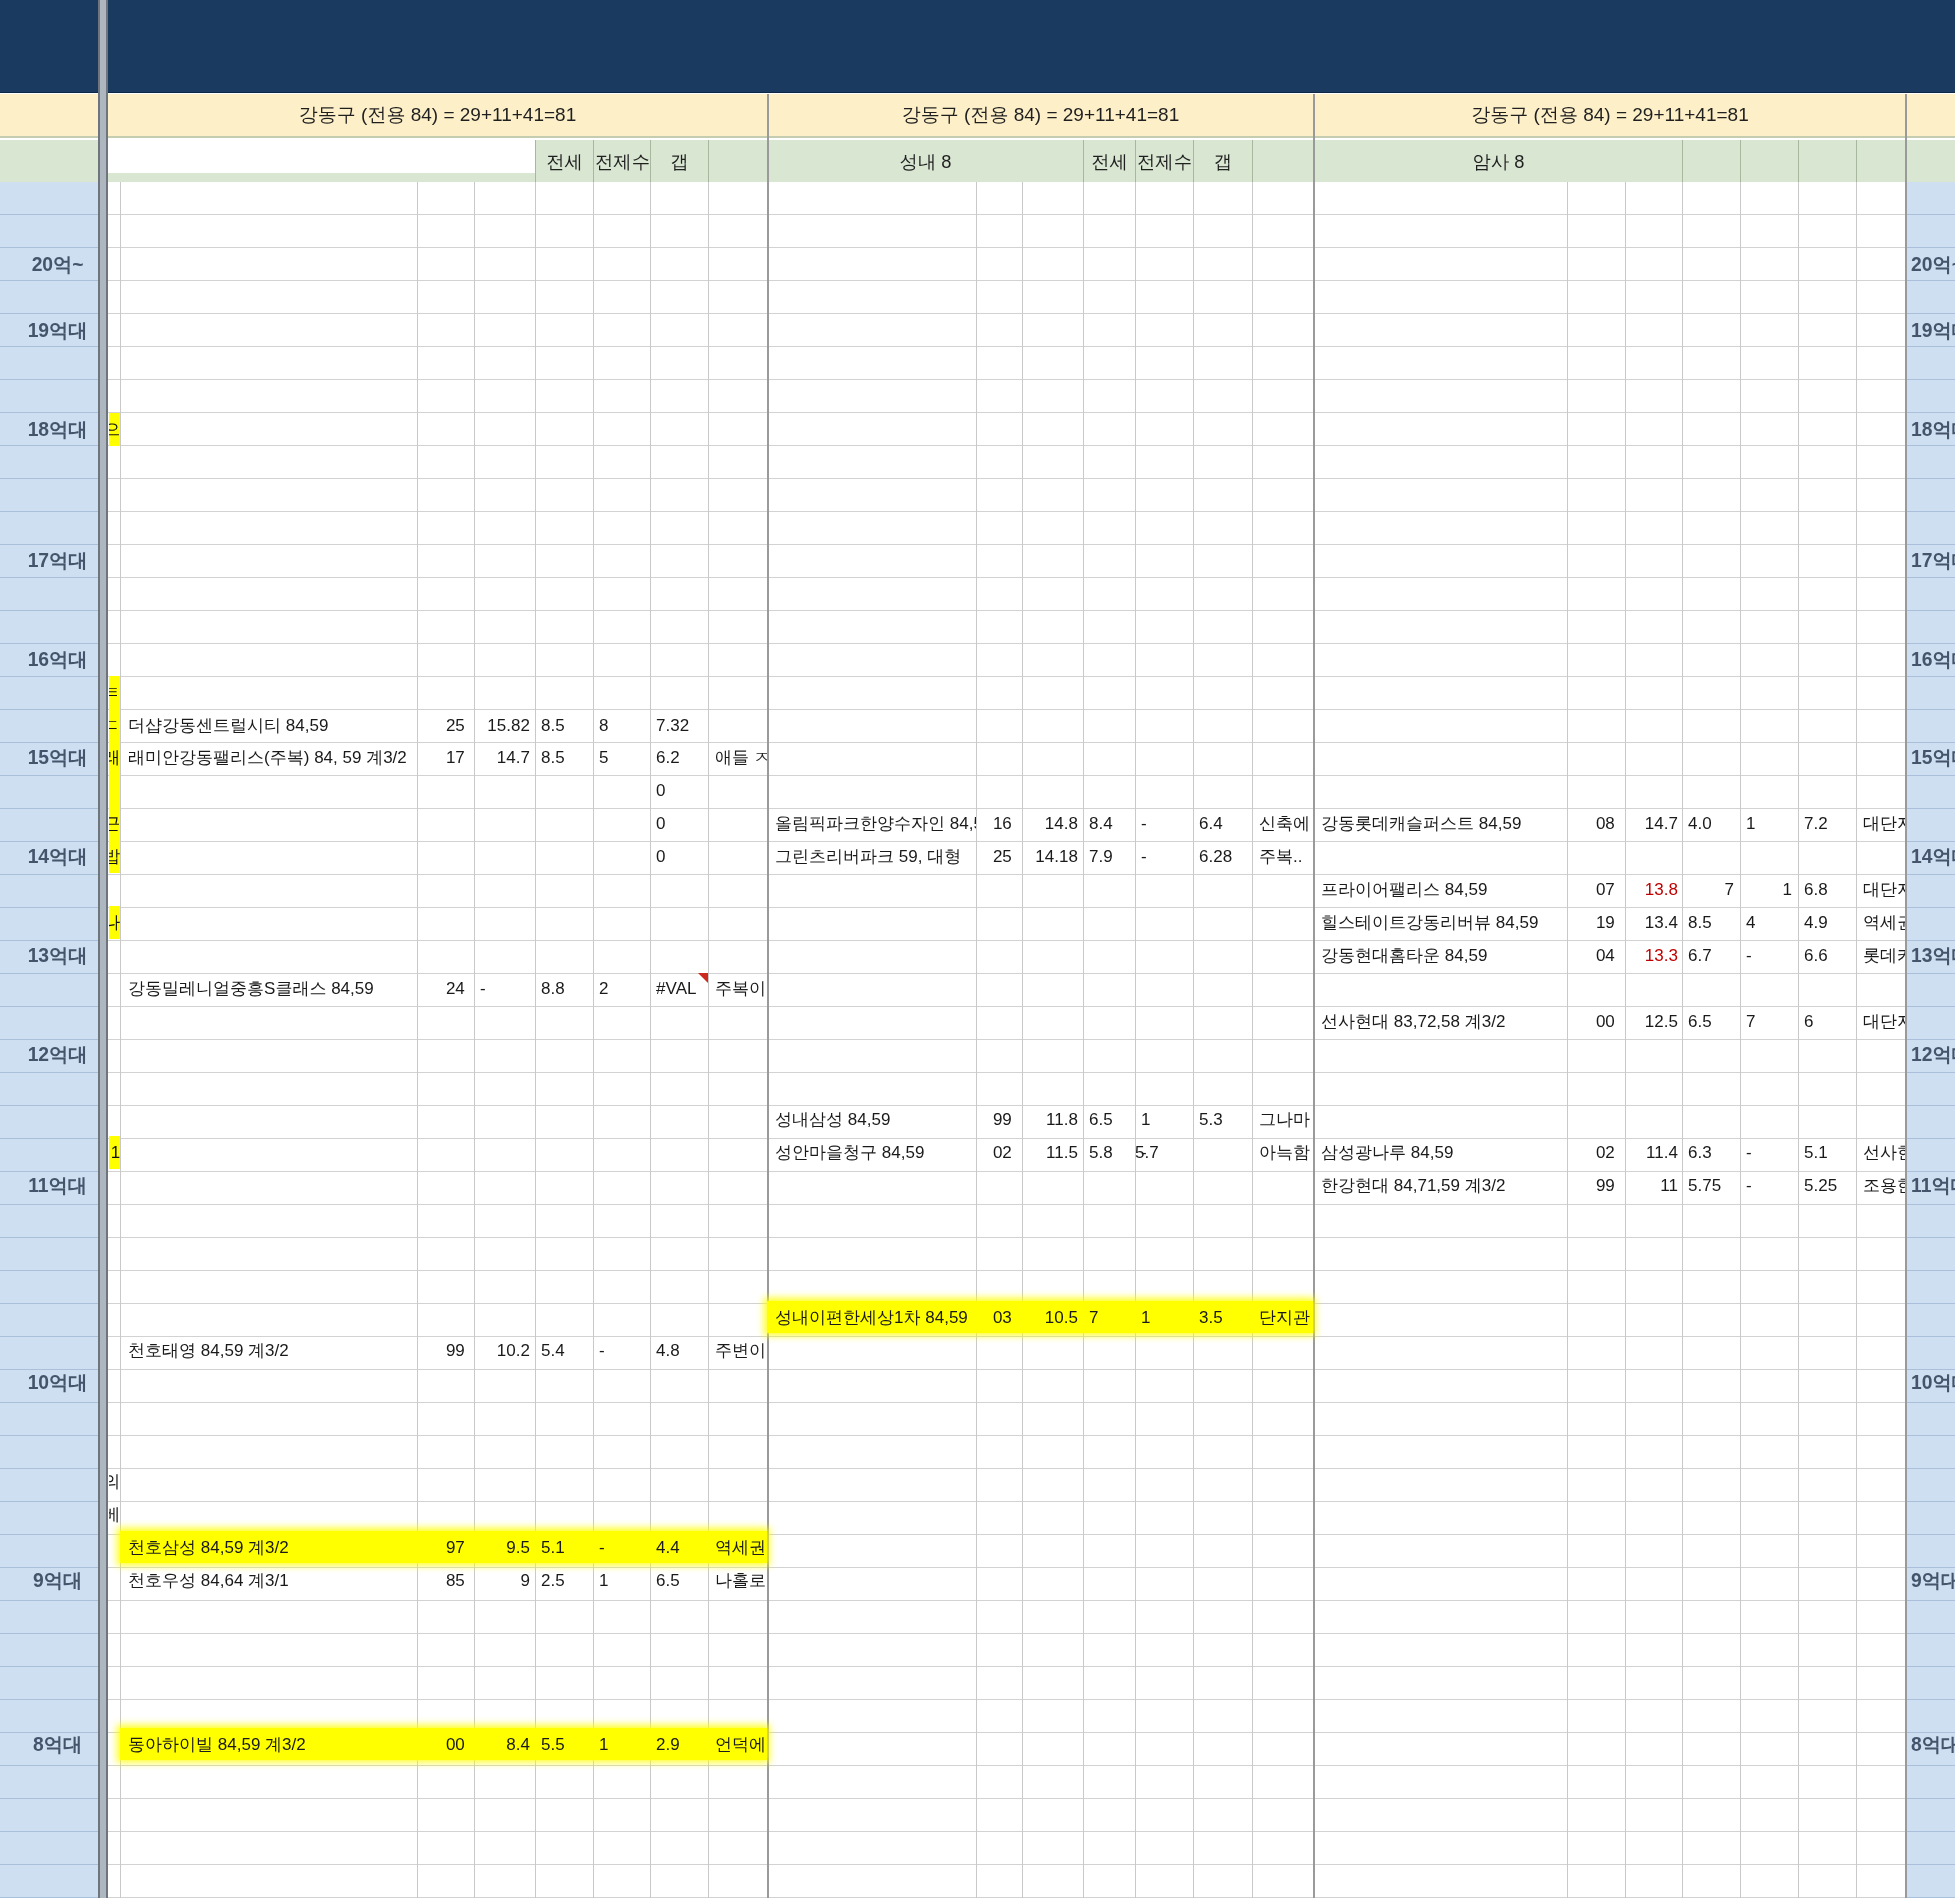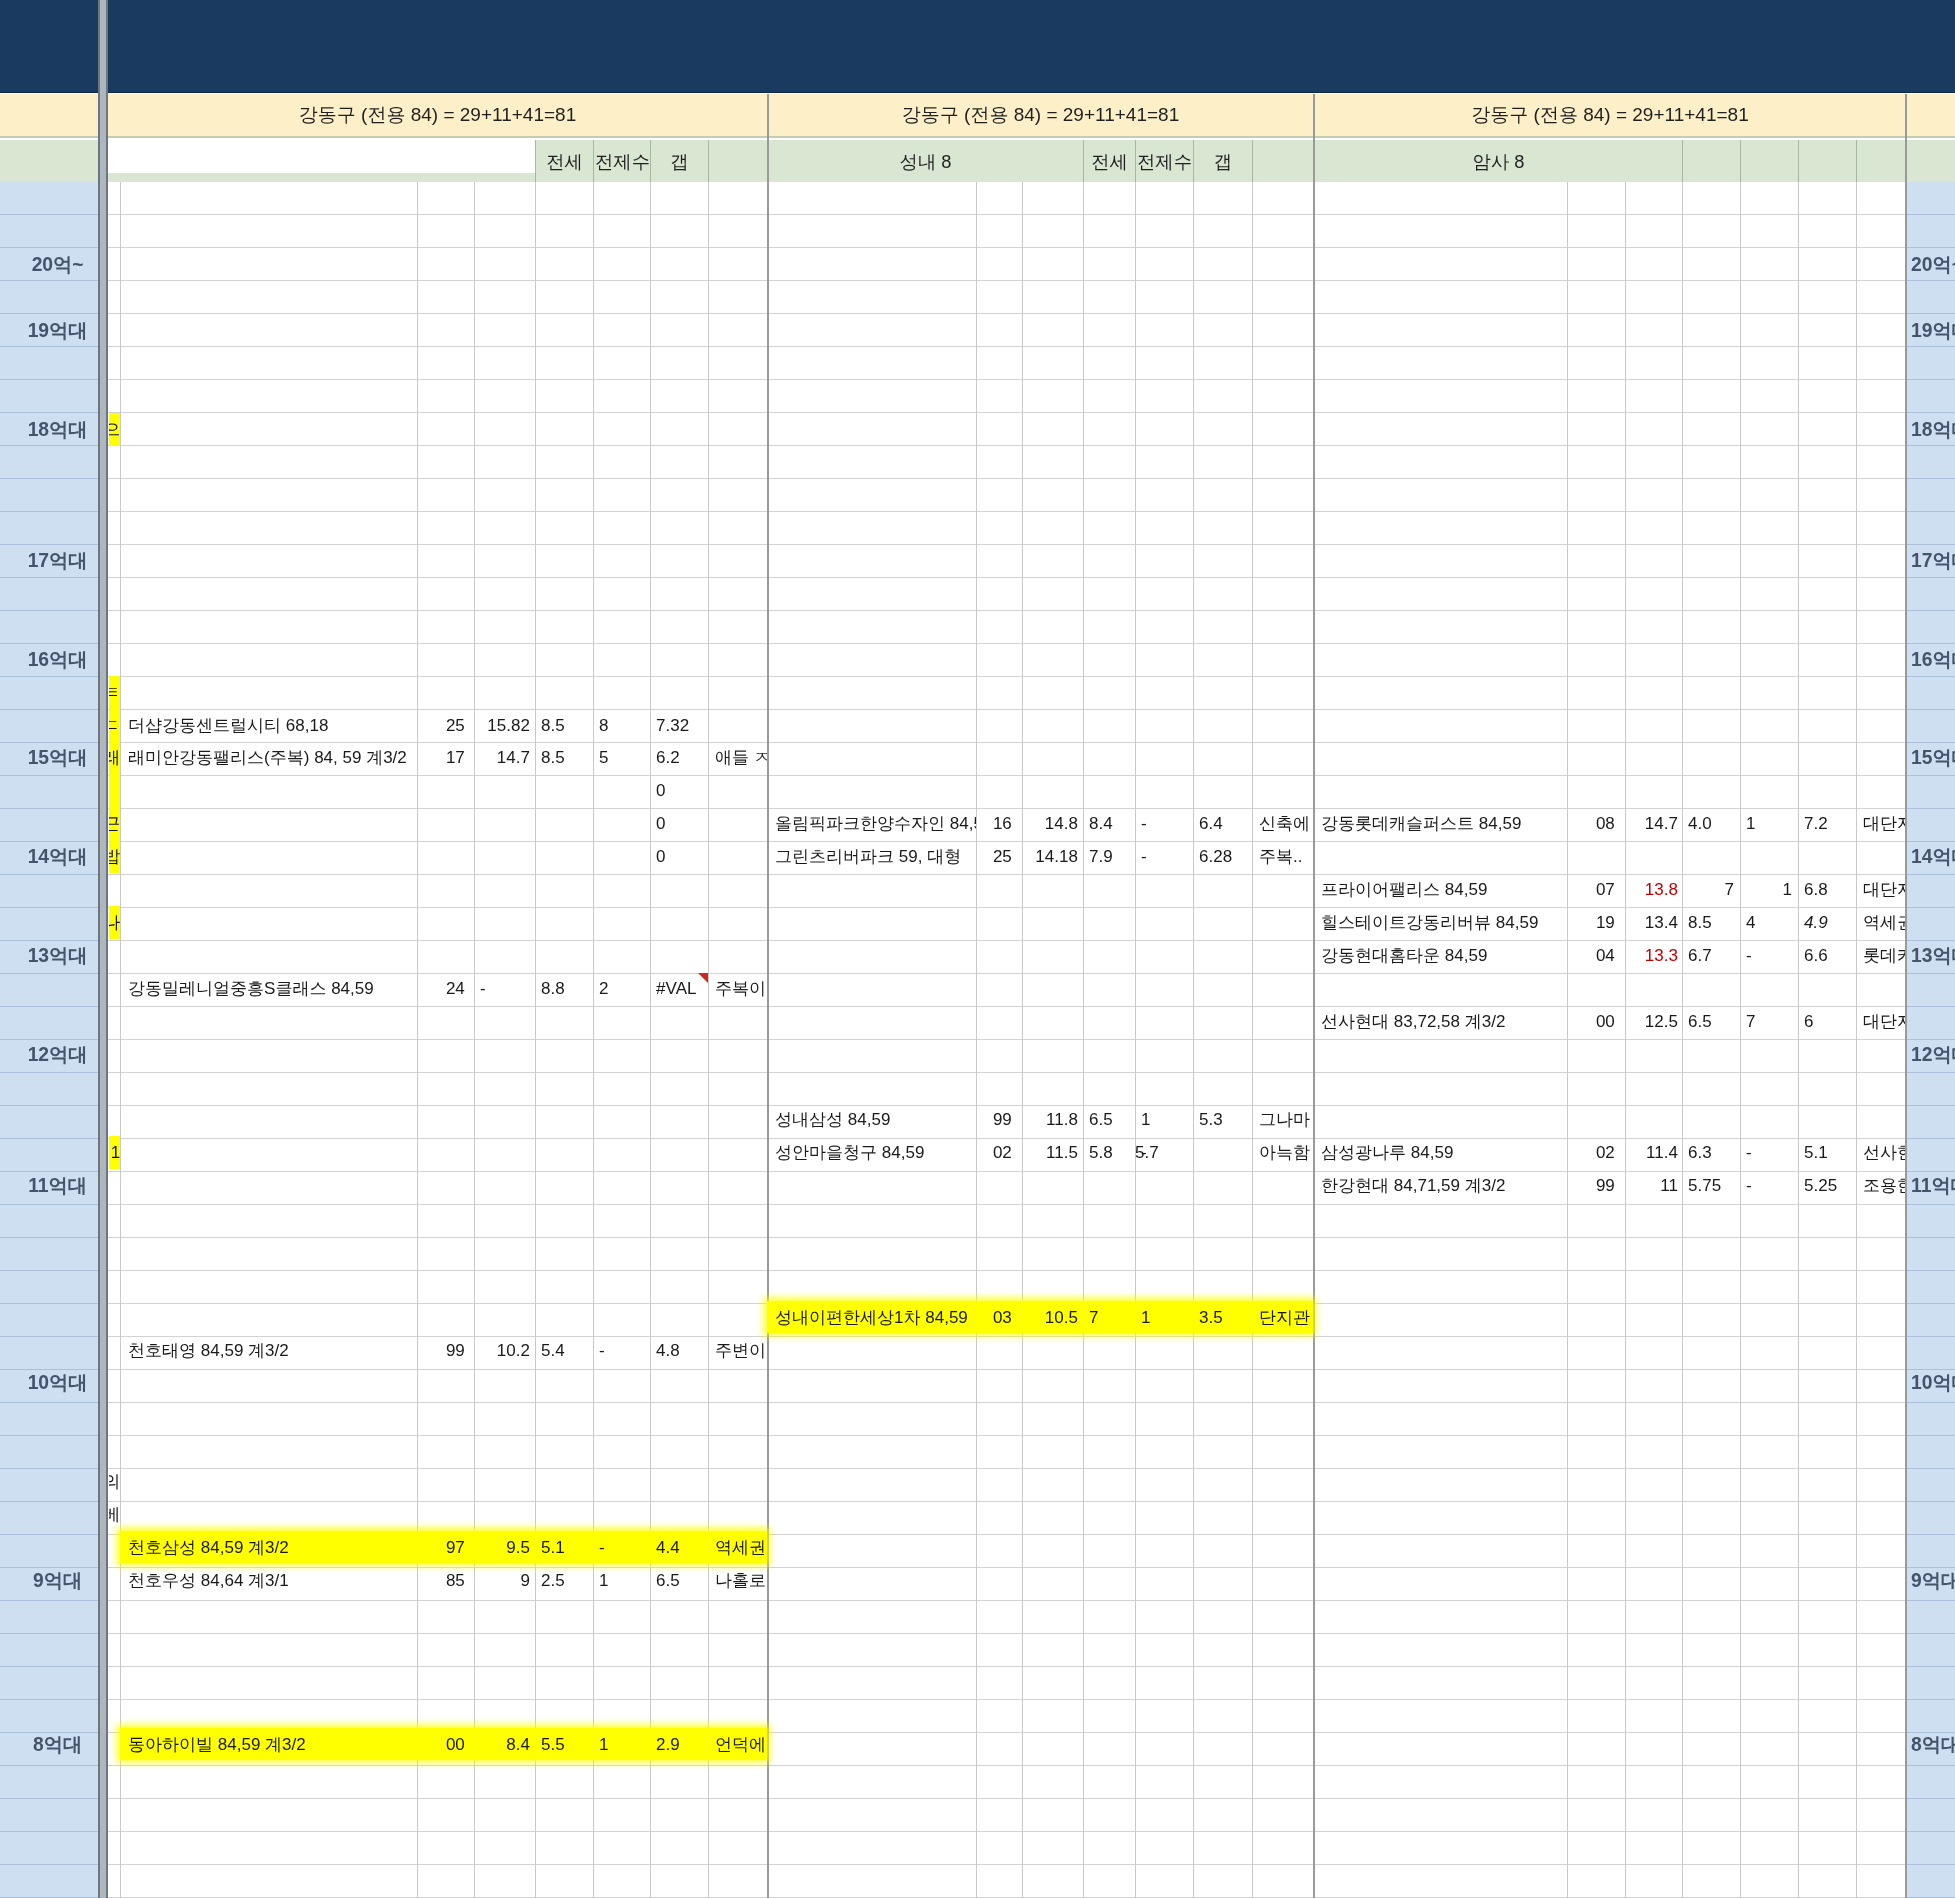--- a/index.html
+++ b/index.html
@@ -131,21 +131,21 @@
       <div class="abs sliver" style="left: 109px; top: 676px; width: 11.2px; height: 33px; background: rgb(255, 255, 0);">ㅌ</div>
       <div class="abs sliver" style="left: 109px; top: 709px; width: 11.2px; height: 33px; background: rgb(255, 255, 0);">ㄷ</div>
       <div class="abs sliver" style="left: 109px; top: 741px; width: 11.2px; height: 33px; background: rgb(255, 255, 0);">래</div>
       <div class="abs sliver" style="left: 109px; top: 774px; width: 11.2px; height: 33px; background: rgb(255, 255, 0);"></div>
       <div class="abs sliver" style="left: 109px; top: 807px; width: 11.2px; height: 33px; background: rgb(255, 255, 0);">근</div>
       <div class="abs sliver" style="left: 109px; top: 840px; width: 11.2px; height: 33px; background: rgb(255, 255, 0);">밥</div>
       <div class="abs sliver" style="left: 109px; top: 906px; width: 11.2px; height: 33px; background: rgb(255, 255, 0);">나</div>
       <div class="abs sliver" style="left: 109px; top: 1136px; width: 11.2px; height: 33px; background: rgb(255, 255, 0);">1</div>
       <div class="abs sliver" style="left: 109px; top: 1465px; width: 11.2px; height: 33px; background: transparent;">의</div>
       <div class="abs sliver" style="left: 109px; top: 1498px; width: 11.2px; height: 33px; background: transparent;">베</div>
-      <div class="abs cell name" style="left: 120px; top: 709px; width: 296px; height: 33px;">더샵강동센트럴시티 68,18</div>
+      <div class="abs cell name" style="left: 120px; top: 709px; width: 296px; height: 33px;">더샵강동센트럴시티 84,59</div>
       <div class="abs cell year" style="left: 417px; top: 709px; width: 58px; height: 33px;">25</div>
       <div class="abs cell price" style="left: 474px; top: 709px; width: 61px; height: 33px;">15.82</div>
       <div class="abs cell j" style="left: 535px; top: 709px; width: 58px; height: 33px;">8.5</div>
       <div class="abs cell j" style="left: 593px; top: 709px; width: 58px; height: 33px;">8</div>
       <div class="abs cell j" style="left: 650px; top: 709px; width: 58px; height: 33px;">7.32</div>
       <div class="abs cell name" style="left: 120px; top: 741px; width: 296px; height: 33px;">래미안강동팰리스(주복) 84, 59 계3/2</div>
       <div class="abs cell year" style="left: 417px; top: 741px; width: 58px; height: 33px;">17</div>
       <div class="abs cell price" style="left: 474px; top: 741px; width: 61px; height: 33px;">14.7</div>
       <div class="abs cell j" style="left: 535px; top: 741px; width: 58px; height: 33px;">8.5</div>
       <div class="abs cell j" style="left: 593px; top: 741px; width: 58px; height: 33px;">5</div>
@@ -239,21 +239,21 @@
       <div class="abs cell price red" style="left: 1625px; top: 873px; width: 58px; height: 33px;">13.8</div>
       <div class="abs cell alignR" style="left: 1682px; top: 873px; width: 58px; height: 33px;">7</div>
       <div class="abs cell alignR" style="left: 1740px; top: 873px; width: 58px; height: 33px;">1</div>
       <div class="abs cell j" style="left: 1798px; top: 873px; width: 58px; height: 33px;">6.8</div>
       <div class="abs cell cmt" style="left: 1856px; top: 873px; width: 49px; height: 33px;">대단지</div>
       <div class="abs cell name" style="left: 1313px; top: 906px; width: 255px; height: 33px;">힐스테이트강동리버뷰 84,59</div>
       <div class="abs cell year" style="left: 1567px; top: 906px; width: 58px; height: 33px;">19</div>
       <div class="abs cell price" style="left: 1625px; top: 906px; width: 58px; height: 33px;">13.4</div>
       <div class="abs cell j" style="left: 1682px; top: 906px; width: 58px; height: 33px;">8.5</div>
       <div class="abs cell j" style="left: 1740px; top: 906px; width: 58px; height: 33px;">4</div>
-      <div class="abs cell j" style="left: 1798px; top: 906px; width: 58px; height: 33px; font-style: italic;">4.9</div>
+      <div class="abs cell j" style="left: 1798px; top: 906px; width: 58px; height: 33px;">4.9</div>
       <div class="abs cell cmt" style="left: 1856px; top: 906px; width: 49px; height: 33px;">역세권</div>
       <div class="abs cell name" style="left: 1313px; top: 939px; width: 255px; height: 33px;">강동현대홈타운 84,59</div>
       <div class="abs cell year" style="left: 1567px; top: 939px; width: 58px; height: 33px;">04</div>
       <div class="abs cell price red" style="left: 1625px; top: 939px; width: 58px; height: 33px;">13.3</div>
       <div class="abs cell j" style="left: 1682px; top: 939px; width: 58px; height: 33px;">6.7</div>
       <div class="abs cell j" style="left: 1740px; top: 939px; width: 58px; height: 33px;">-</div>
       <div class="abs cell j" style="left: 1798px; top: 939px; width: 58px; height: 33px;">6.6</div>
       <div class="abs cell cmt" style="left: 1856px; top: 939px; width: 49px; height: 33px;">롯데카</div>
       <div class="abs cell name" style="left: 1313px; top: 1005px; width: 255px; height: 33px;">선사현대 83,72,58 계3/2</div>
       <div class="abs cell year" style="left: 1567px; top: 1005px; width: 58px; height: 33px;">00</div>

